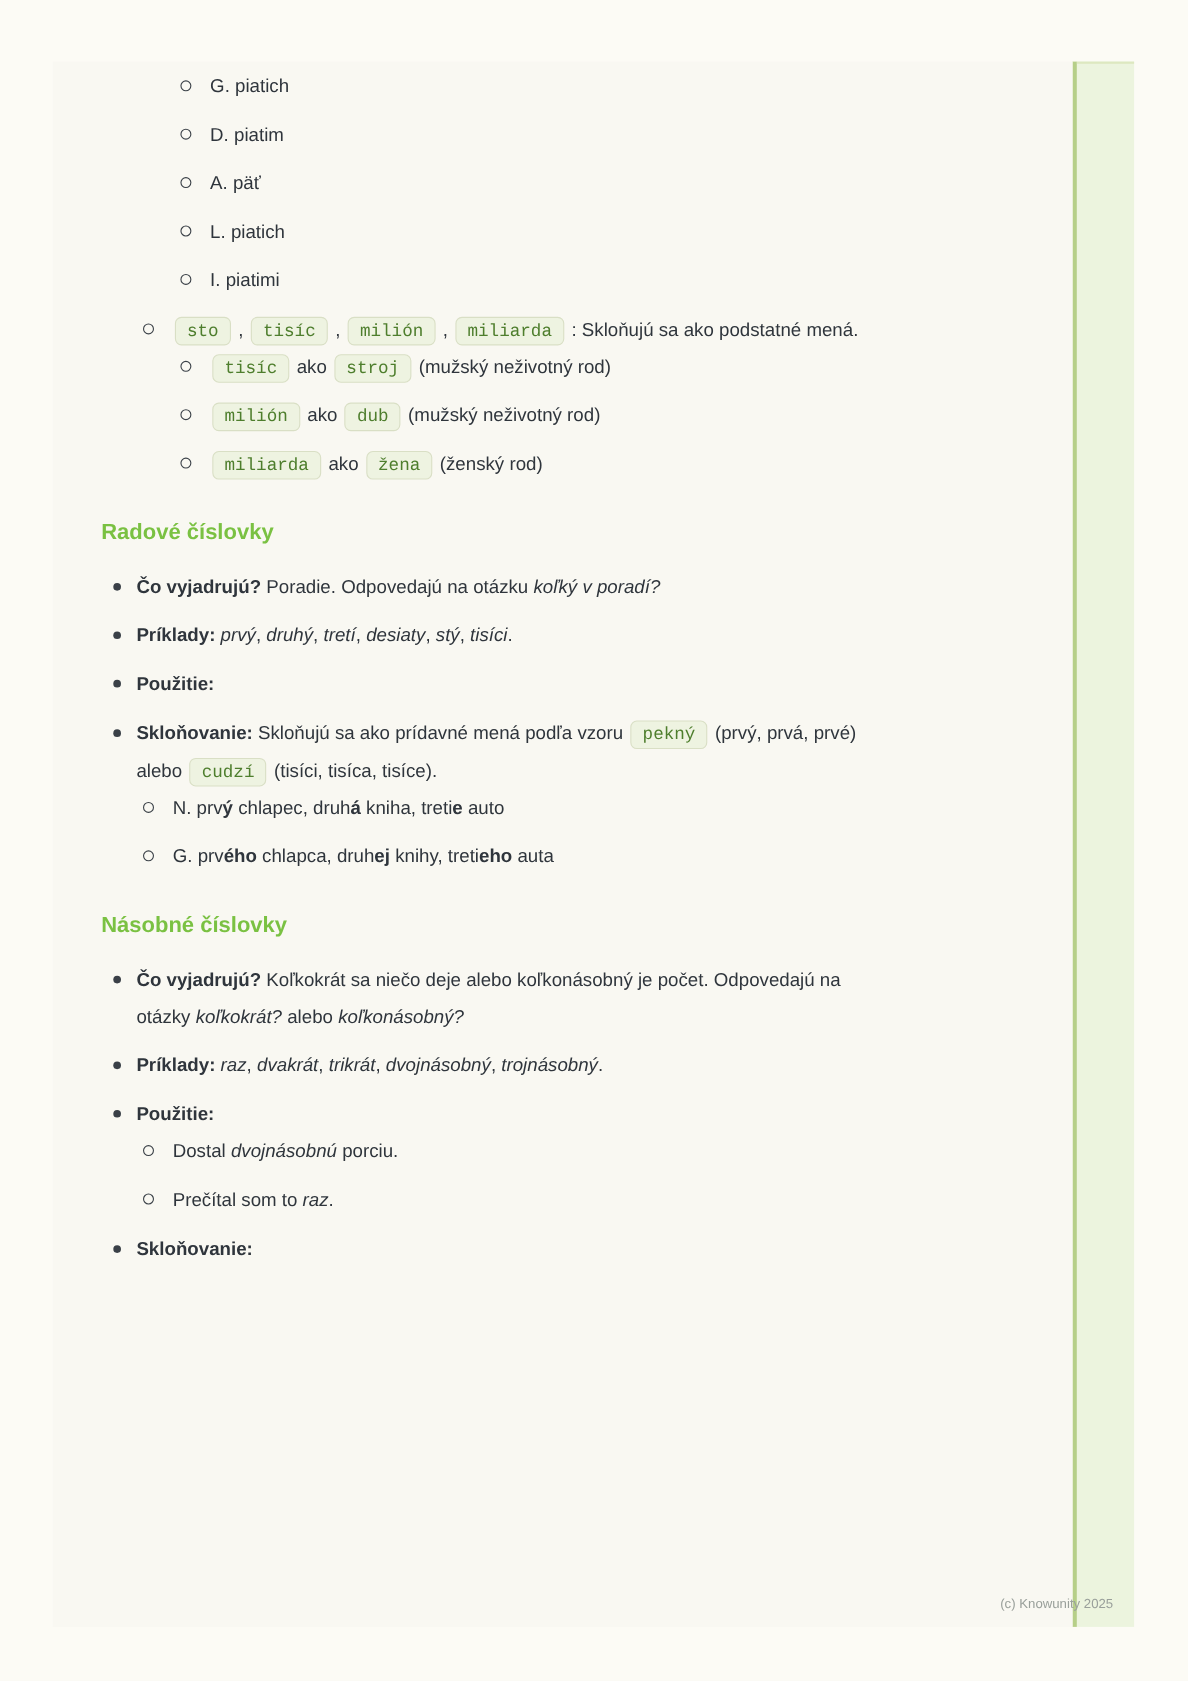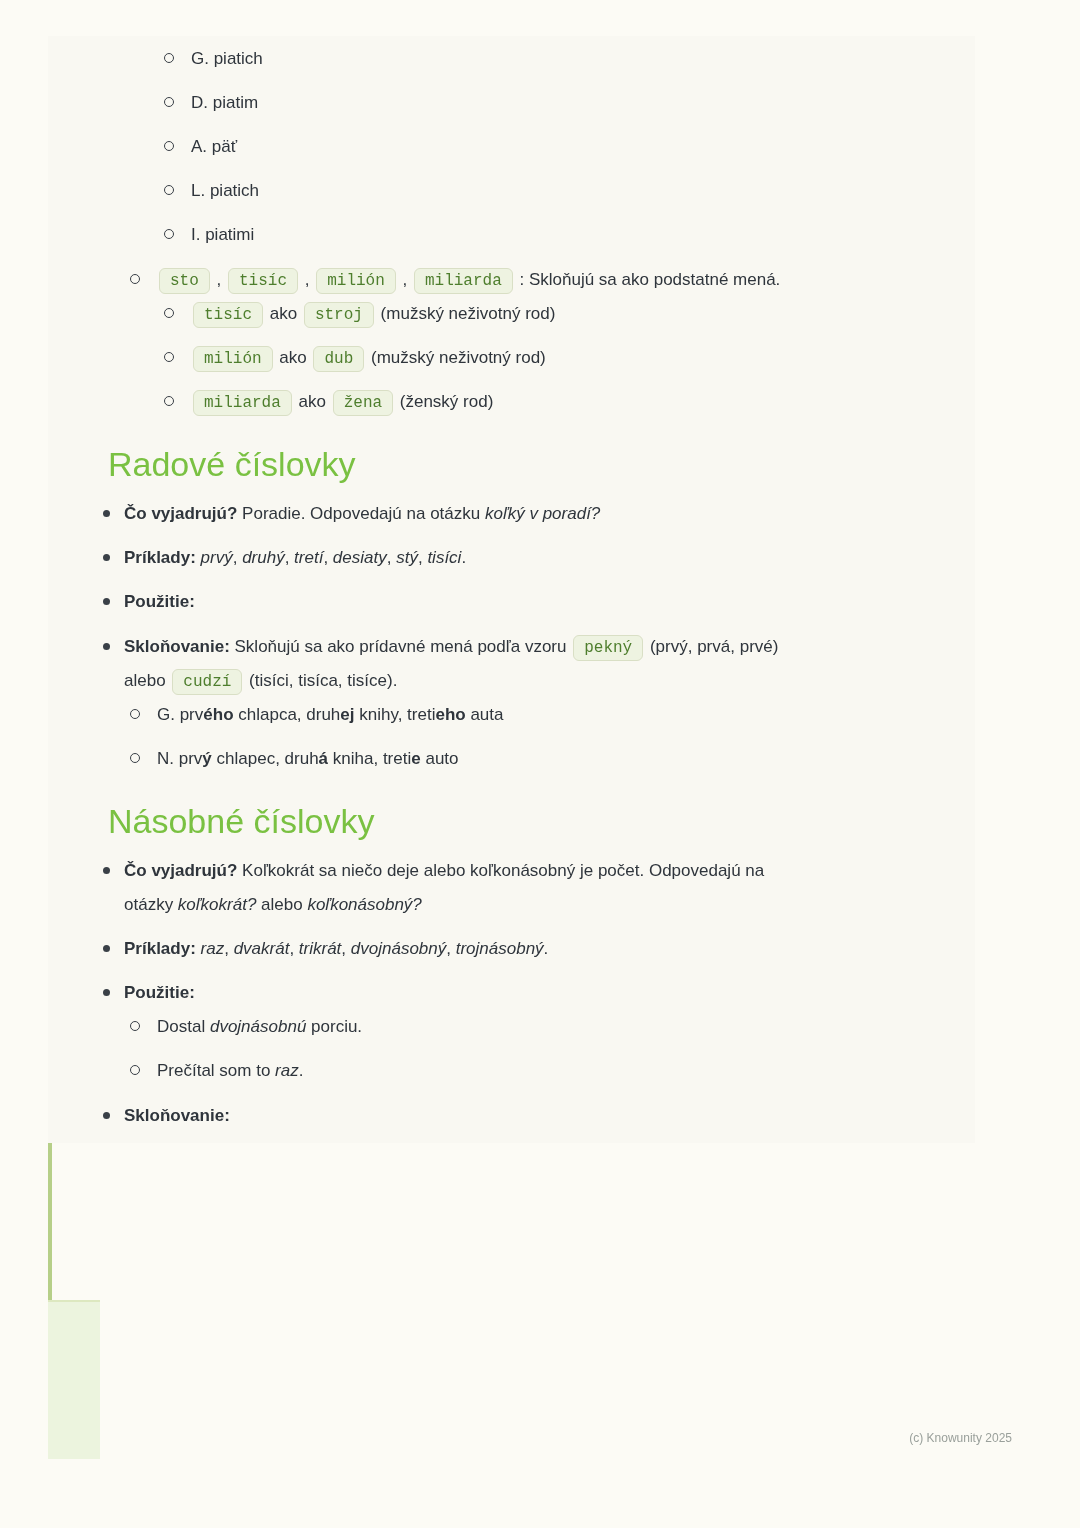--- a/index.html
+++ b/index.html
@@ -2,41 +2,41 @@
 <html style="--outer_bg: #fcfbf5; --card_bg: #f9f8f2; --heading: #7ac142; --chip_bg: #eef3e1; --chip_border: #d9dfc5; --chip_text: #4e7e2d; --stripe: #b6cf88; --panel: #ecf4de; --body: #2f353c; --footer: #9aa09b;"><head>
 <meta charset="utf-8">
 <style>
   html,body{margin:0;padding:0;}
   body{
     width:1080px;height:1528px;position:relative;overflow:hidden;
     background:var(--outer_bg,#fcfbf5);
     font-family:"Liberation Sans",sans-serif;
     color:var(--body,#2f353c);
   }
-  .card{position:absolute;left:48px;top:36px;width:983px;height:1423px;display:flex;flex-direction:column;}
+  .card{position:absolute;left:48px;top:56px;width:983px;height:1423px;display:flex;}
   .content-area{
     position:relative;width:927px;height:100%;box-sizing:border-box;
     background:var(--card_bg,#f9f8f2);
     padding:6px 160px 0 44px;
   }
   .stripe{width:4px;height:100%;background:var(--stripe,#b6cf88);}
   .panel{width:52px;height:100%;background:var(--panel,#ecf4de);border-top:2px solid #dde8c0;box-sizing:border-box;}
   ul{list-style:none;margin:0;padding:0;}
   li{position:relative;font-size:17px;line-height:34px;margin-bottom:10px;}
   .l1 > li{padding-left:32px;}
   .l1 > li::before{content:"";position:absolute;left:11px;top:13px;width:7px;height:7px;border-radius:50%;background:#3a4047;}
   .l2 > li{padding-left:65px;}
   .l2 > li::before{content:"";position:absolute;left:38px;top:11px;width:8px;height:8px;border:1.5px solid #3a4047;border-radius:50%;background:transparent;}
   .l3 > li{padding-left:99px;}
   .l3 > li::before{content:"";position:absolute;left:72px;top:11px;width:8px;height:8px;border:1.5px solid #3a4047;border-radius:50%;background:transparent;}
   .tight{margin-top:-10px;}
   .gap{margin-top:11px;}
   h2{
-    font-size:34px;line-height:38px;font-weight:400;
-    color:var(--heading,#7ac142);margin:26px 0 14px 16px;
+    font-size:20px;line-height:38px;font-weight:700;
+    color:var(--heading,#7ac142);margin:26px 0 14px 0;
   }
   .chip{
     display:inline-block;
     font-family:"Liberation Mono","DejaVu Sans Mono",monospace;
     font-size:16px;line-height:24px;padding:0 10px;margin:0 2px;
     background:var(--chip_bg,#eef3e1);
     border:1px solid var(--chip_border,#d9dfc5);
     border-radius:6px;
     color:var(--chip_text,#4e7e2d);
     text-align:center;
@@ -74,22 +74,22 @@
     <h2>Radové číslovky</h2>
     <ul class="l1">
       <li><span class="bd">Čo vyjadrujú?</span><span> Poradie. Odpovedajú na otázku </span><span class="it">koľký v poradí?</span></li>
       <li><span class="bd">Príklady:</span><span> </span><span class="it">prvý</span><span>, </span><span class="it">druhý</span><span>, </span><span class="it">tretí</span><span>, </span><span class="it">desiaty</span><span>, </span><span class="it">stý</span><span>, </span><span class="it">tisíci</span><span>.</span></li>
       <li><span class="bd">Použitie:</span></li>
     </ul>
     <ul class="l1 gap">
       <li><span class="bd">Skloňovanie:</span><span> Skloňujú sa ako prídavné mená podľa vzoru </span><span class="chip">pekný</span><span> (prvý, prvá, prvé) alebo </span><span class="chip">cudzí</span><span> (tisíci, tisíca, tisíce).</span></li>
     </ul>
     <ul class="l2 tight">
+      <li><span>N. prv</span><span class="bd">ý</span><span> chlapec, druh</span><span class="bd">á</span><span> kniha, treti</span><span class="bd">e</span><span> auto</span></li>
       <li><span>G. prv</span><span class="bd">ého</span><span> chlapca, druh</span><span class="bd">ej</span><span> knihy, treti</span><span class="bd">eho</span><span> auta</span></li>
-      <li><span>N. prv</span><span class="bd">ý</span><span> chlapec, druh</span><span class="bd">á</span><span> kniha, treti</span><span class="bd">e</span><span> auto</span></li>
     </ul>
 
     <h2>Násobné číslovky</h2>
     <ul class="l1">
       <li><span class="bd">Čo vyjadrujú?</span><span> Koľkokrát sa niečo deje alebo koľkonásobný je počet. Odpovedajú na otázky </span><span class="it">koľkokrát?</span><span> alebo </span><span class="it">koľkonásobný?</span></li>
       <li><span class="bd">Príklady:</span><span> </span><span class="it">raz</span><span>, </span><span class="it">dvakrát</span><span>, </span><span class="it">trikrát</span><span>, </span><span class="it">dvojnásobný</span><span>, </span><span class="it">trojnásobný</span><span>.</span></li>
       <li><span class="bd">Použitie:</span></li>
     </ul>
     <ul class="l2 tight">
       <li><span>Dostal </span><span class="it">dvojnásobnú</span><span> porciu.</span></li>

